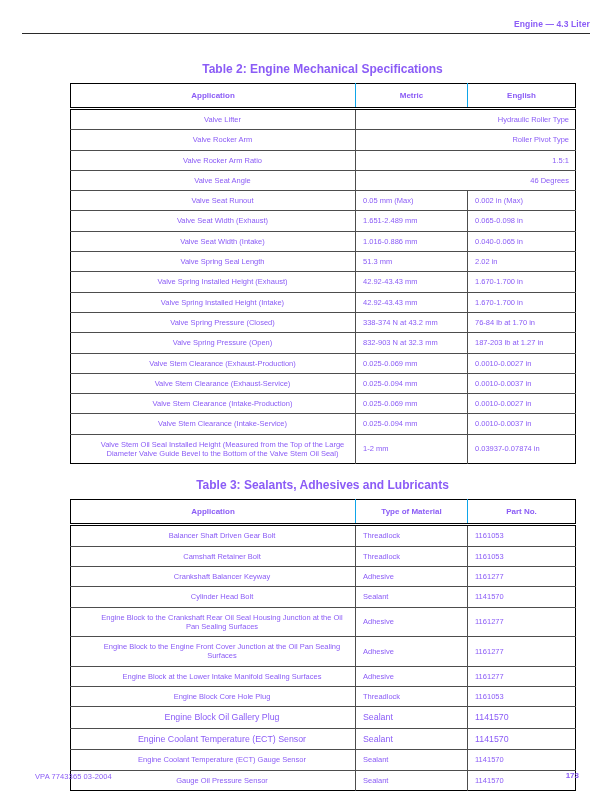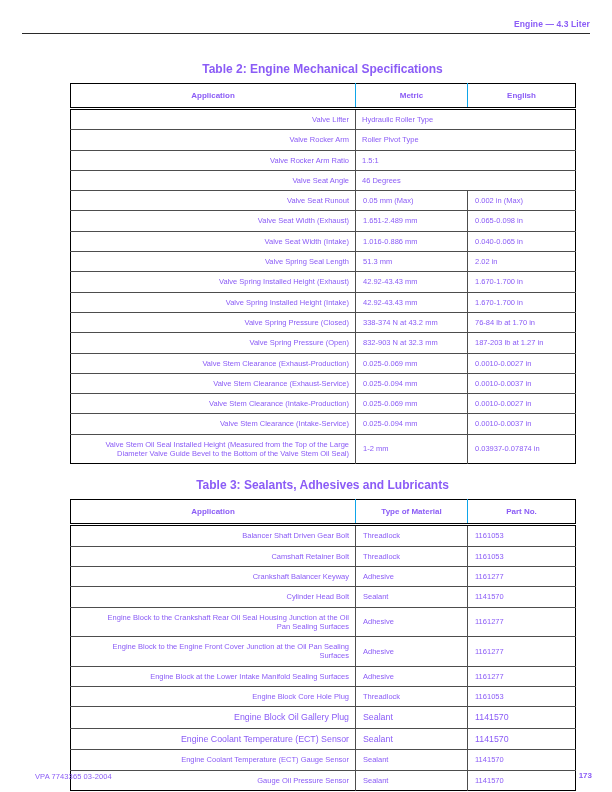--- a/index.html
+++ b/index.html
@@ -41,33 +41,33 @@
   }
   table.spec th:first-child{border-left:none;}
   table.spec td{
     font-size:7.5px;line-height:9.3px;vertical-align:middle;
     padding:5px 6px;
     border-top:1px solid #4d4d4d;
     border-left:1px solid #4d4d4d;
     word-wrap:break-word;
   }
   table.spec td:first-child{border-left:none;}
-  table.spec td.col-app{text-align:right;}
+  table.spec td.col-app{text-align:center;}
   #table-0 td.col-app{padding-left:25px;}
   #table-1 td.col-app{padding-left:24px;}
   table.spec td.col-val{text-align:left;padding-left:7px;}
-  table.spec td.col-span{text-align:left;}
+  table.spec td.col-span{text-align:right;}
   table.spec tr.large td{font-size:8.8px;line-height:10.5px;}
   
   .page-footer-left{
     position:absolute;left:35px;top:772px;
     font-size:7.5px;letter-spacing:.1px;
   }
   .page-footer-page{
-    position:absolute;right:20px;top:771px;
+    position:absolute;right:33px;top:771px;
     font-size:8px;font-weight:bold;margin-left:40px;
   }
 </style>
 </head>
 <body>
 
 <div class="page">
 
   <div class="page-header-title">Engine — 4.3 Liter</div>
   <div class="page-header-rule"></div>

